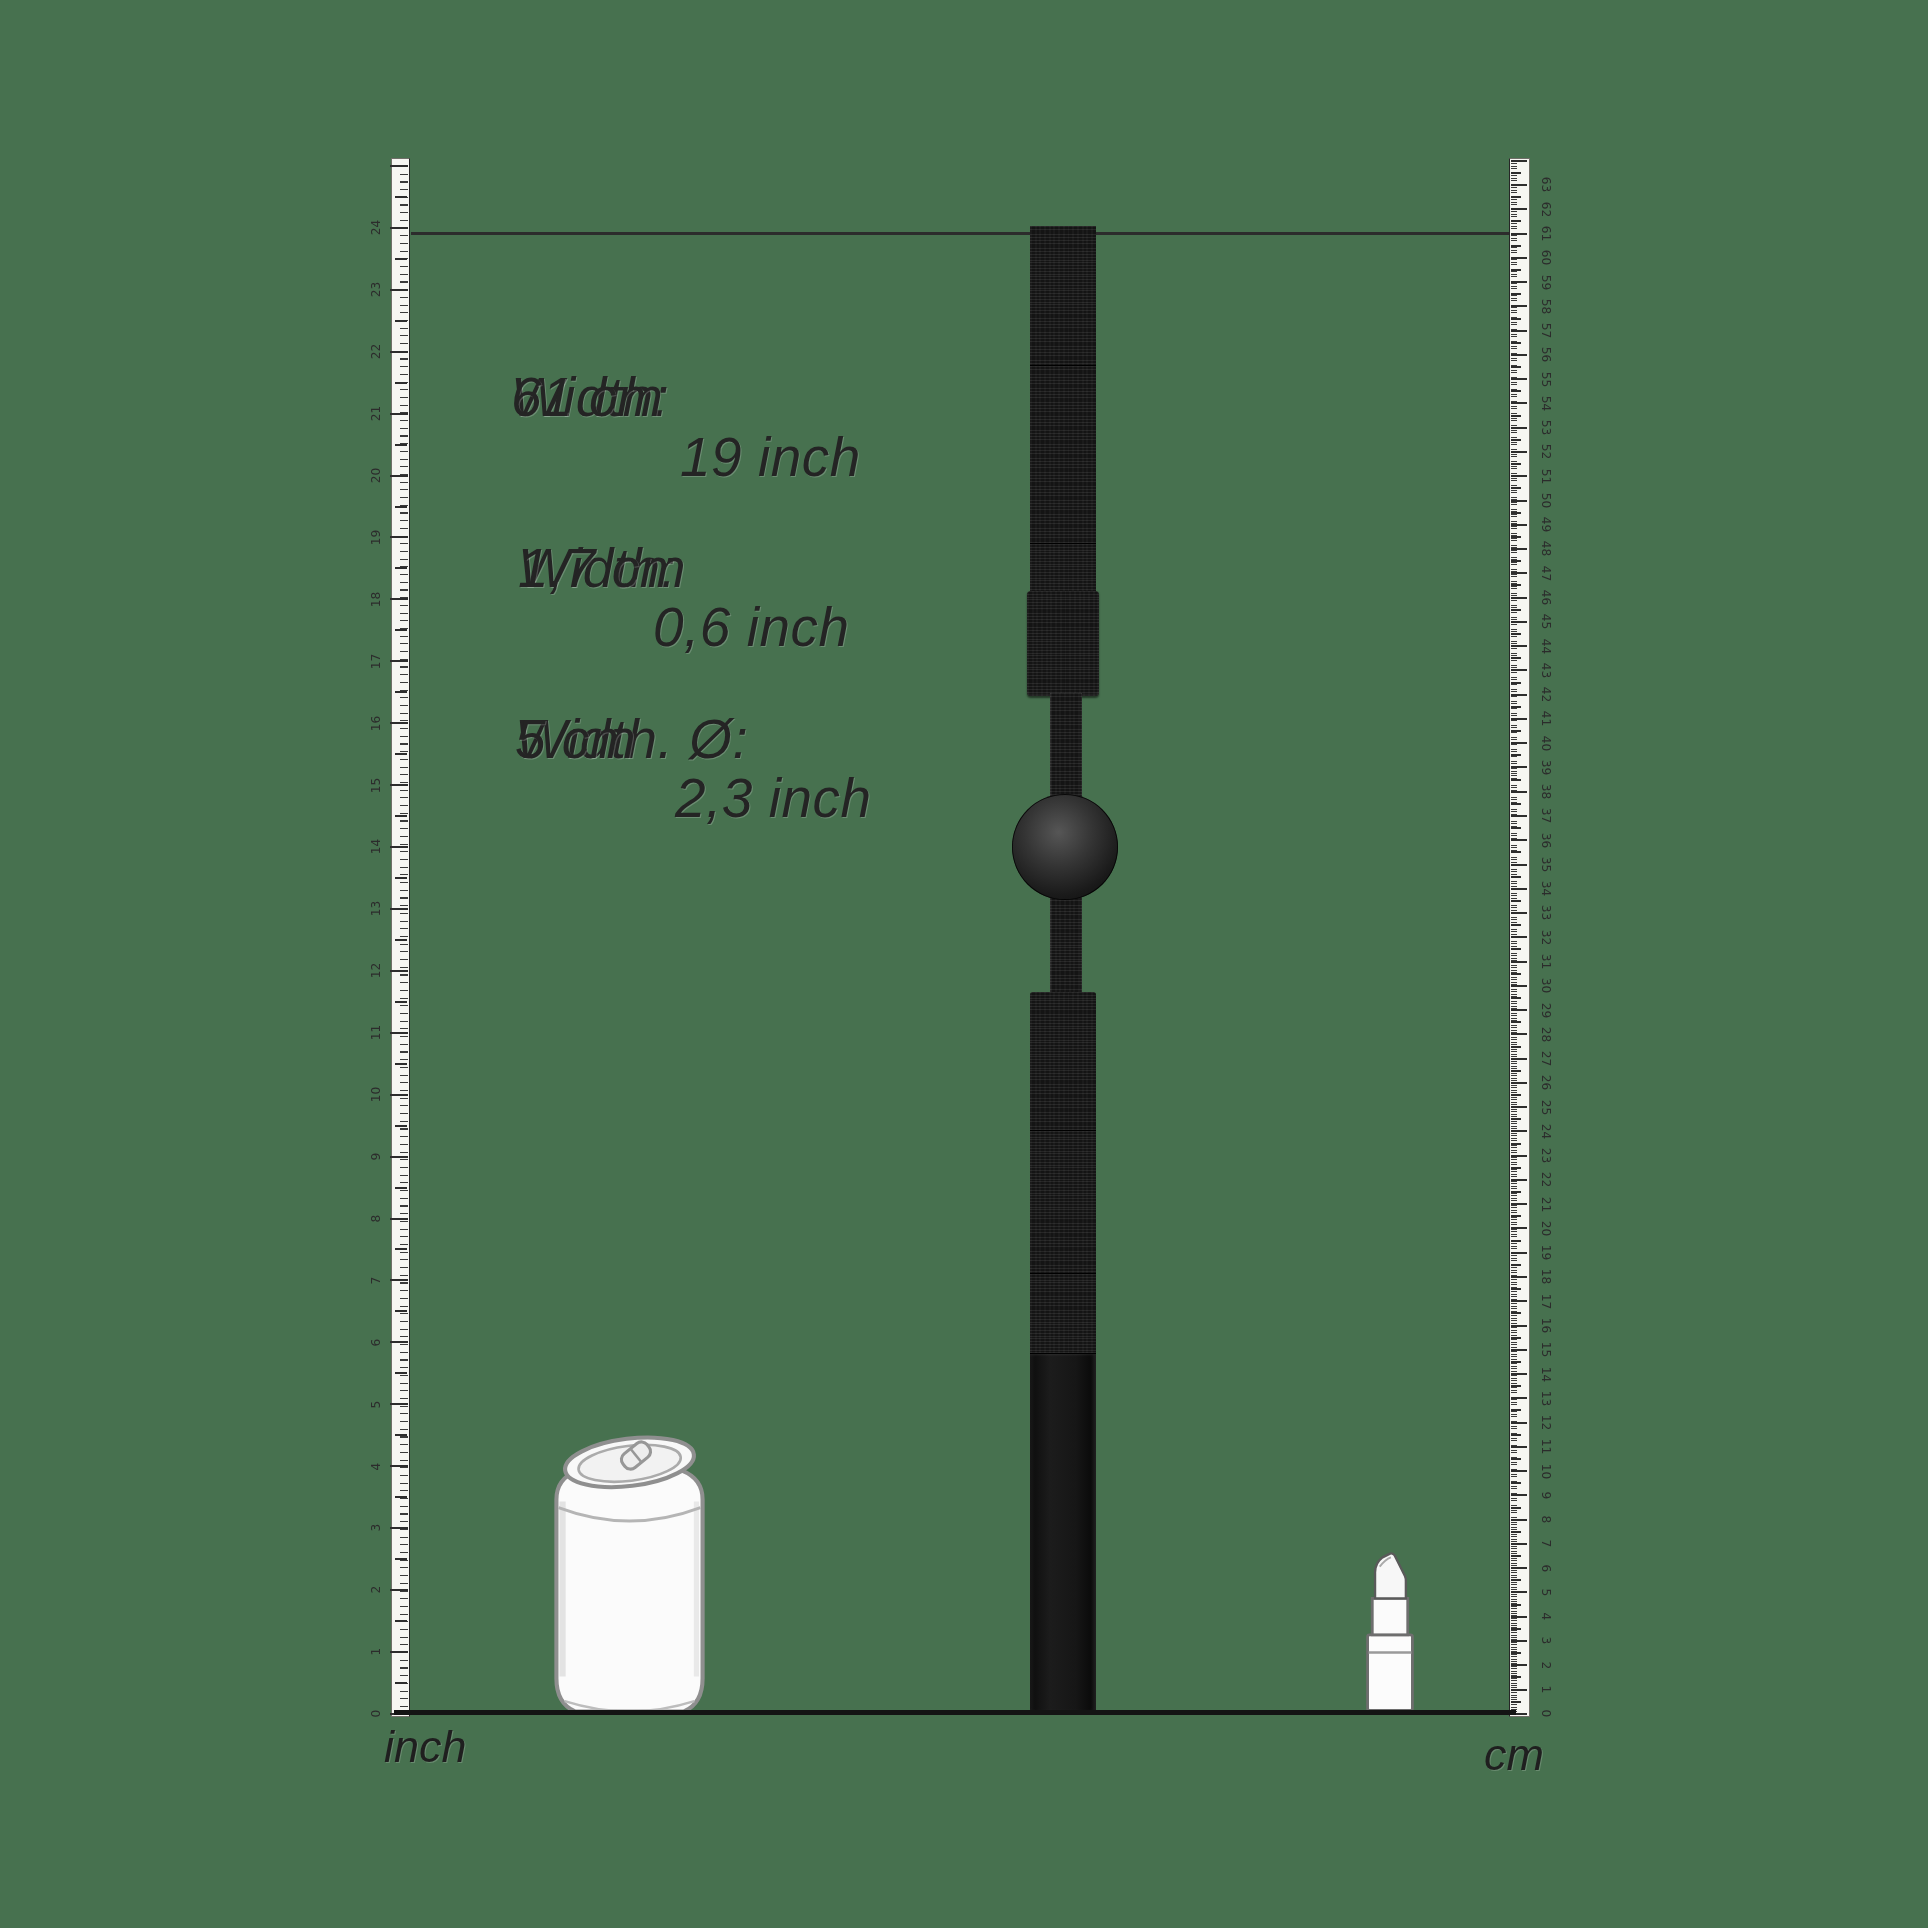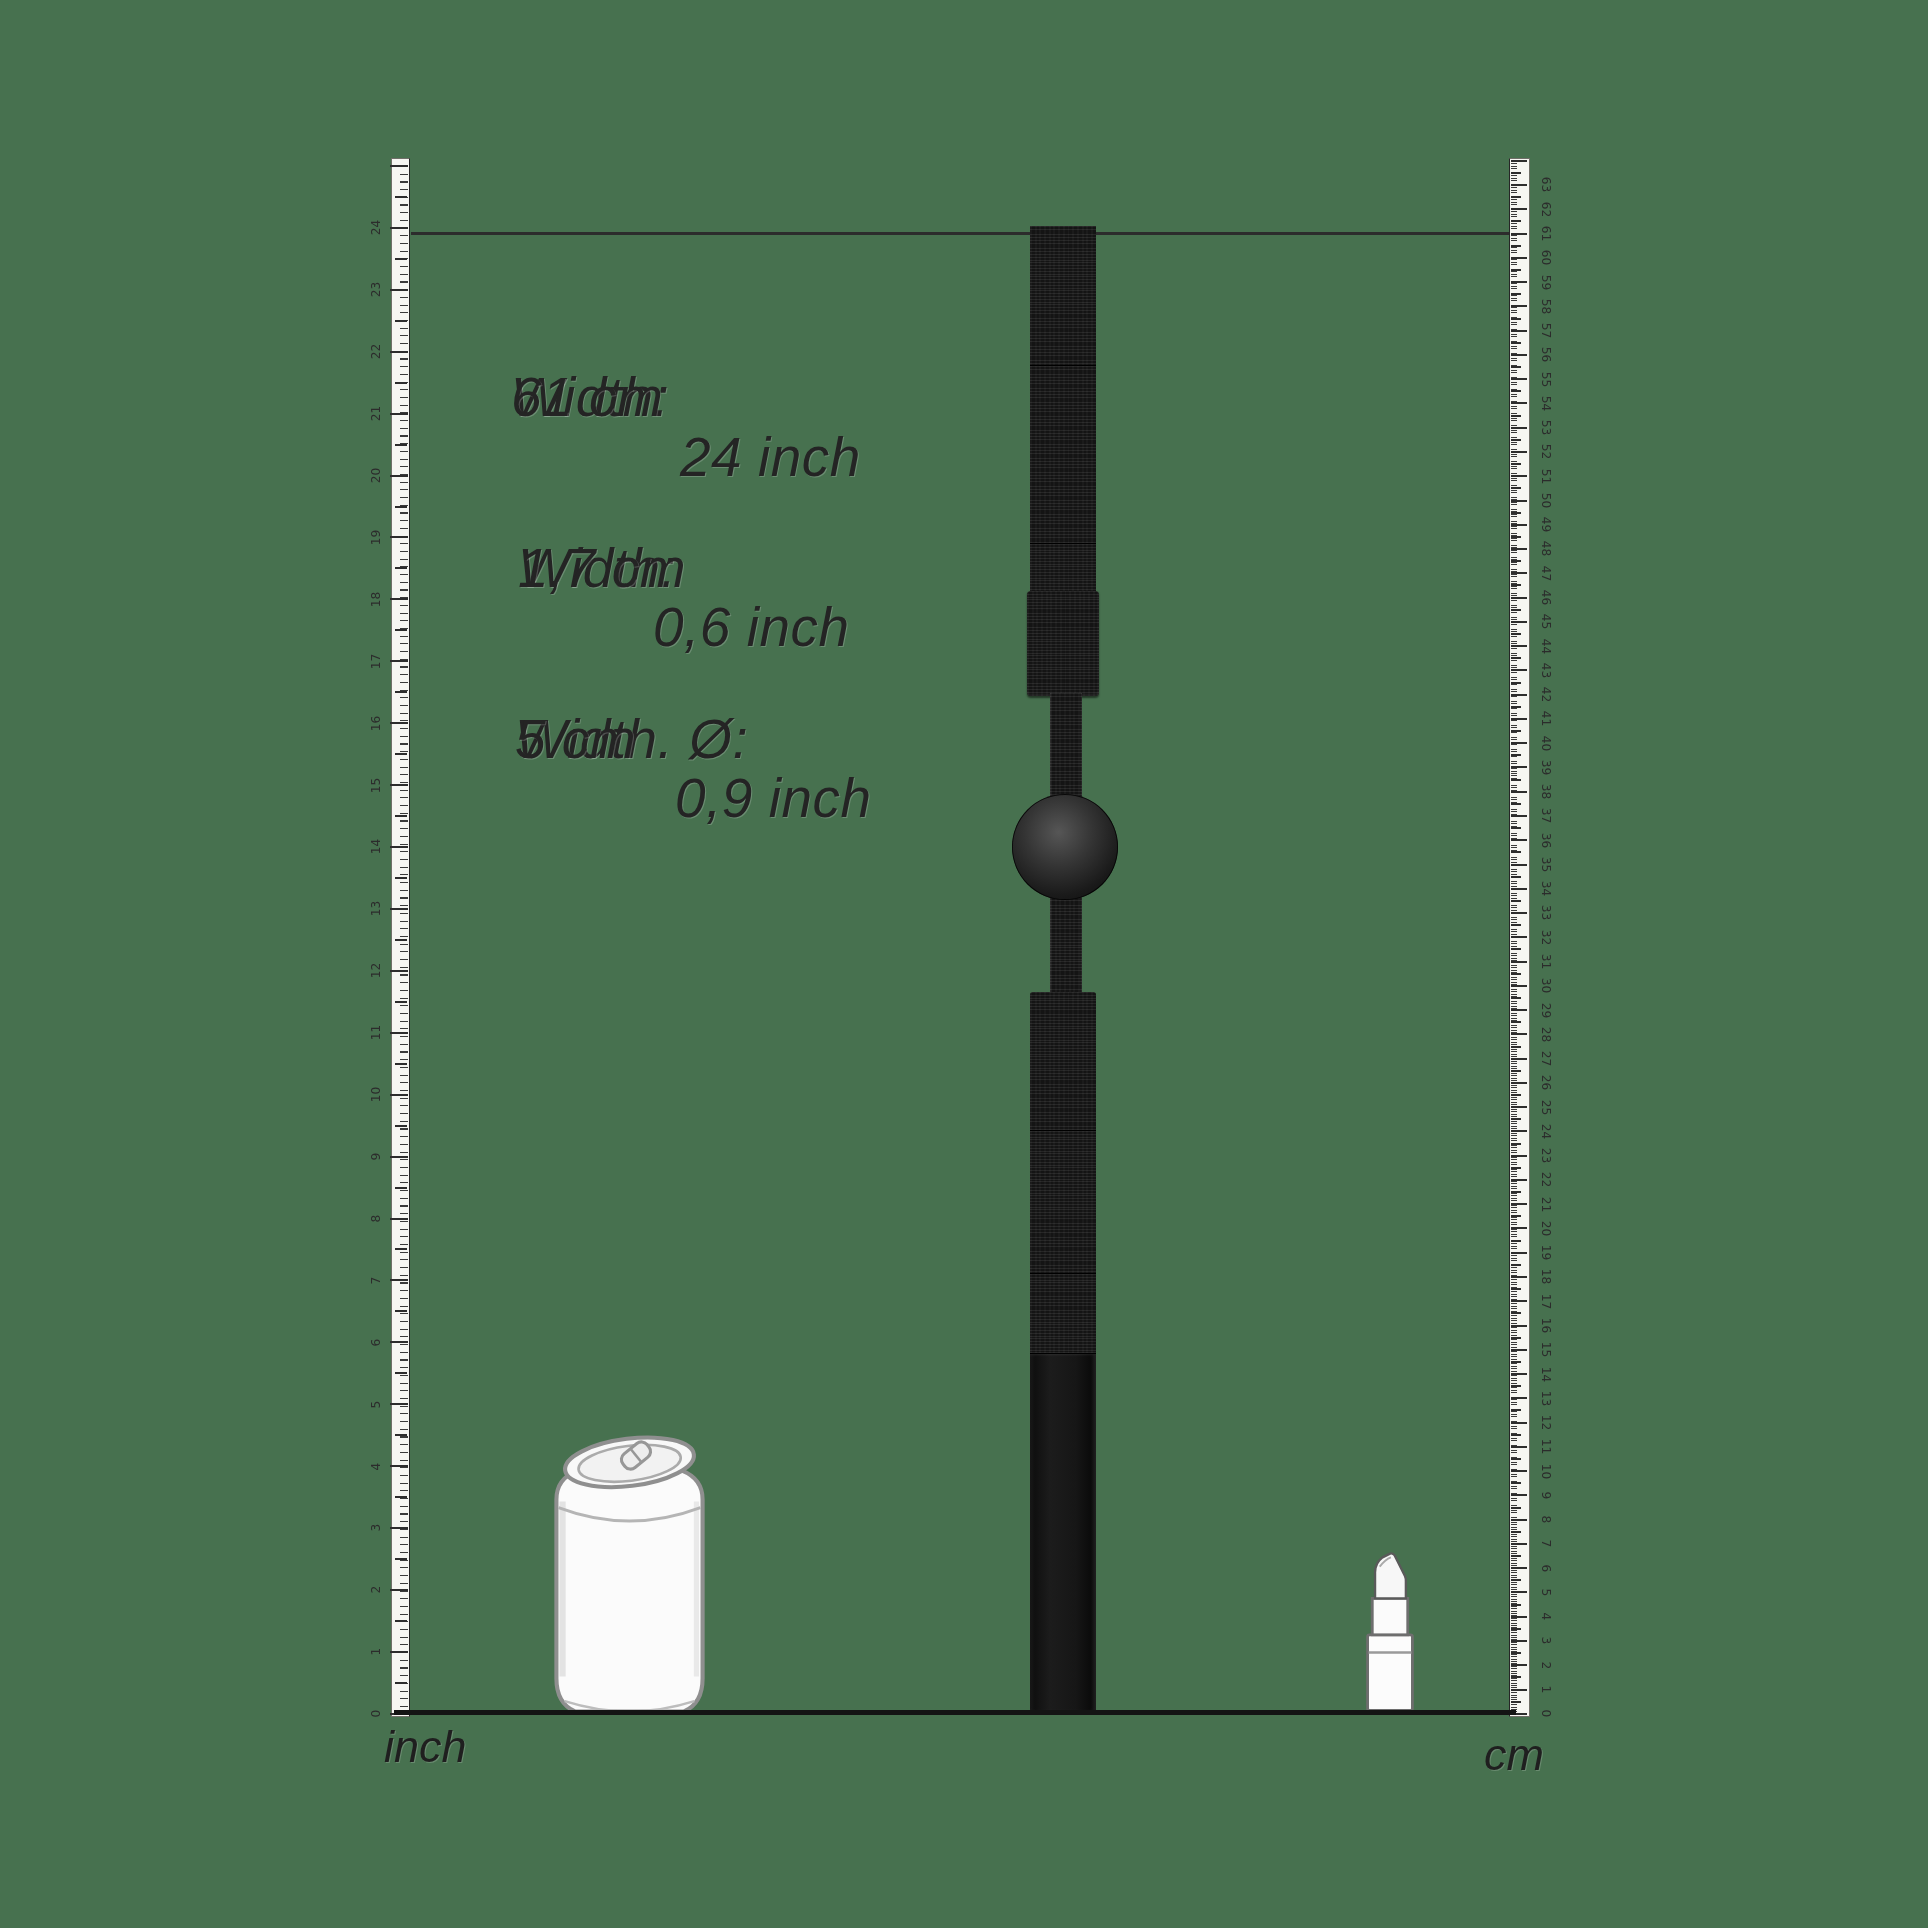--- a/index.html
+++ b/index.html
@@ -347,35 +347,35 @@
     </div>
 
   <div class="unit-label unit-inch">inch</div>
   <div class="unit-label unit-cm">cm</div>
 
   <div class="spec-line sl1">
     <span>Width:</span>
     <span>61 cm</span>
   </div>
   <div class="spec-line sl2">
-    <span>24 inch</span>
+    <span>19 inch</span>
   </div>
   <div class="spec-line sl3">
     <span>Width:</span>
     <span>1,7 cm</span>
   </div>
   <div class="spec-line sl4">
     <span>0,6 inch</span>
   </div>
   <div class="spec-line sl5">
     <span>Width. Ø:</span>
     <span>5 cm</span>
   </div>
   <div class="spec-line sl6">
-    <span>0,9 inch</span>
+    <span>2,3 inch</span>
   </div>
 
   <div class="webbing wide" style="top:226px;height:139px;"></div>
   <div class="webbing wide seam" style="top:365px;height:178px;"></div>
   <div class="webbing wide seam" style="top:543px;height:52px;"></div>
   <div class="webbing sleeve" style="top:591px;height:105px;"></div>
 
   <div class="webbing narrow" style="top:693px;height:104px;"></div>
   <div class="gag-ball"></div>
   <div class="webbing narrow" style="top:897px;height:98px;"></div>

